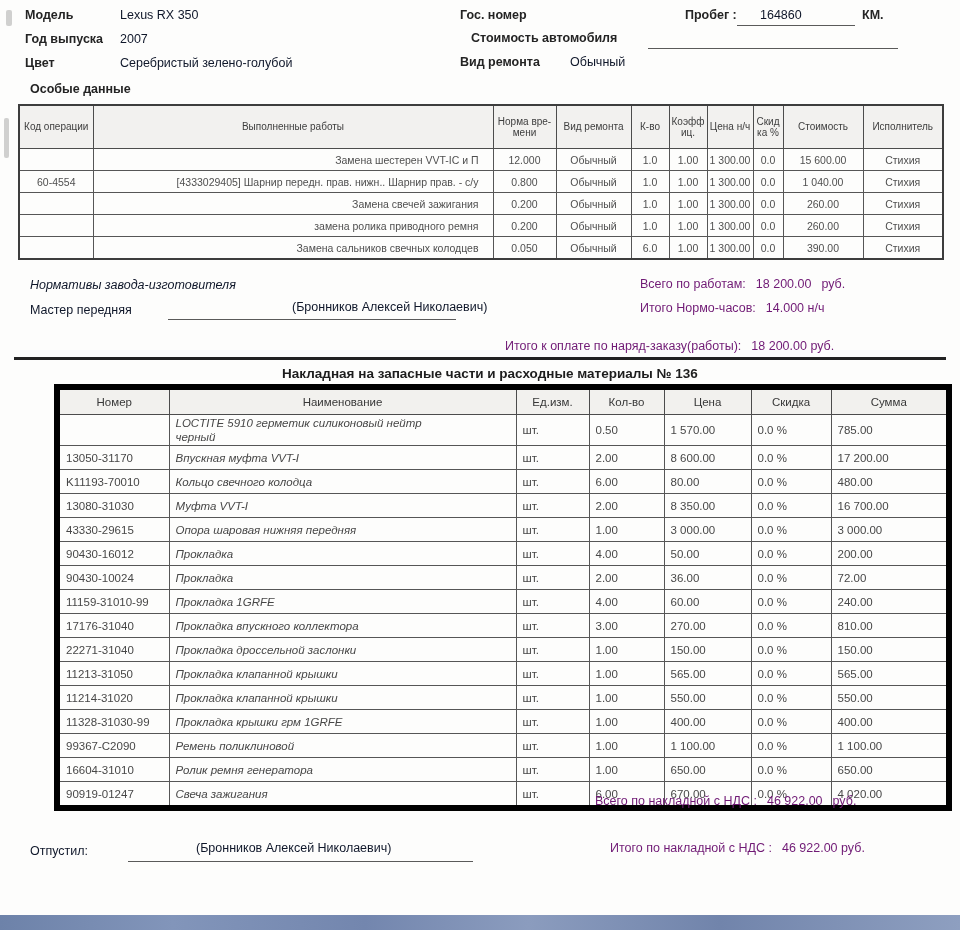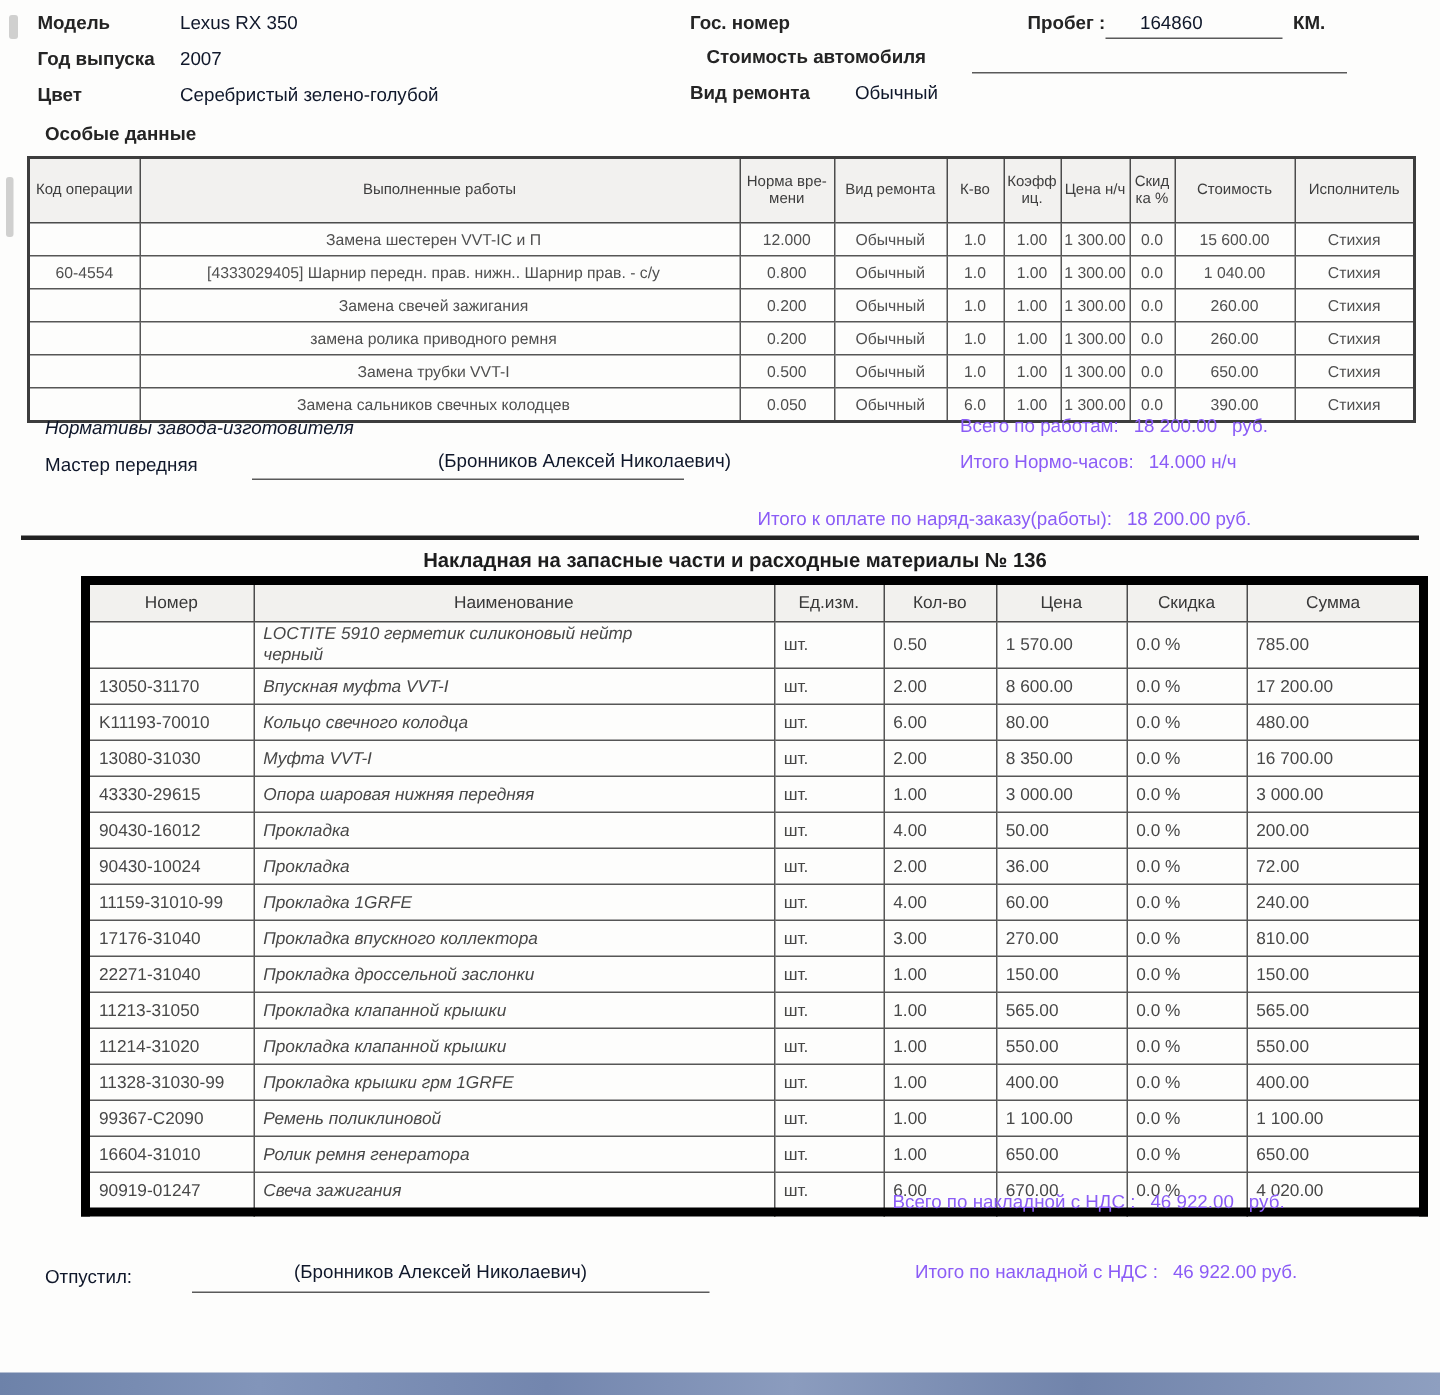--- a/index.html
+++ b/index.html
@@ -14,33 +14,33 @@
   
   table.works{position:absolute;left:18px;top:104px;width:924px;border-collapse:collapse;table-layout:fixed;
               font-size:10.5px;color:#4f4f4f;border:2px solid #3d3d3d;}
   table.works th{border:1.2px solid #4c4c4c;background:#f2f1ef;font-weight:normal;font-size:10px;color:#3e3e3e;
                  padding:1px 2px;height:40px;vertical-align:middle;text-align:center;line-height:1.15;}
   table.works th.brk{word-break:break-all;}
   table.works td{border:1.2px solid #565656;height:19px;padding:1px 5px;vertical-align:middle;
                  white-space:nowrap;overflow:hidden;}
   table.works td.c{text-align:center;padding:1px 2px;}
   table.works td.work-td{padding:0;}
-  td.work-td .inner{display:flex;justify-content:center;align-items:center;height:100%;padding:1px 14px 1px 6px;}
+  td.work-td .inner{display:flex;justify-content:flex-end;align-items:center;height:100%;padding:1px 14px 1px 6px;}
 
   
   table.parts{position:absolute;left:54px;top:384px;width:892px;border-collapse:collapse;table-layout:fixed;
               font-size:11.5px;color:#474747;border:6px solid #000000;}
   table.parts th{border:1.2px solid #4c4c4c;background:#f2f1ee;font-weight:normal;font-size:11.5px;color:#383838;
                  padding:2px;height:20px;vertical-align:middle;text-align:center;}
   table.parts td{border:1.2px solid #565656;height:21px;padding:1px 6px;vertical-align:middle;line-height:14px;}
   table.parts td.ctr{text-align:left;}
   table.parts td.rt{padding-right:10px;}
   table.parts td.pname{white-space:pre-line;font-style:italic;}
 
-  .flexline{display:flex;align-items:baseline;font-size:12.5px;color:#8b5cf6;white-space:nowrap;}
+  .flexline{display:flex;align-items:baseline;font-size:12.5px;color:#701a75;white-space:nowrap;}
   .flexline .gap{width:10px;}
   .title{font-weight:bold;font-size:13.5px;color:#1d1d1d;text-align:center;}
   .divider{background:#222;}
   .scan-bar{background:linear-gradient(90deg,#6d82a9 0%,#8295ba 18%,#7386ae 38%,#8b9cbe 55%,#7184ab 75%,#8success 0;}
 </style>
 <style>
   
   .scan-bar{background:linear-gradient(90deg,#6d82a9 0%,#8295ba 18%,#7386ae 38%,#8b9cbe 55%,#7184ab 75%,#8e9fc0 100%);}
   .smudge{background:#9a9a9a;opacity:.45;border-radius:2px;}
 </style>
@@ -163,37 +163,20 @@
       <td class="c">0.200</td>
       <td class="c">Обычный</td>
       <td class="c">1.0</td>
       <td class="c">1.00</td>
       <td class="c">1 300.00</td>
       <td class="c">0.0</td>
       <td class="c">260.00</td>
       <td class="c">Стихия</td>
     </tr>
 
-    <tr>
-      <td class="c"></td>
-      <td class="work-td">
-        <div class="inner">
-              <span>Замена трубки VVT-I</span>
-              <span></span>
-            </div>
-      </td>
-      <td class="c">0.500</td>
-      <td class="c">Обычный</td>
-      <td class="c">1.0</td>
-      <td class="c">1.00</td>
-      <td class="c">1 300.00</td>
-      <td class="c">0.0</td>
-      <td class="c">650.00</td>
-      <td class="c">Стихия</td>
-    </tr>
 
     <tr>
       <td class="c"></td>
       <td class="work-td">
         <div class="inner">
               <span>Замена сальников свечных колодцев</span>
               <span></span>
             </div>
       </td>
       <td class="c">0.050</td>

